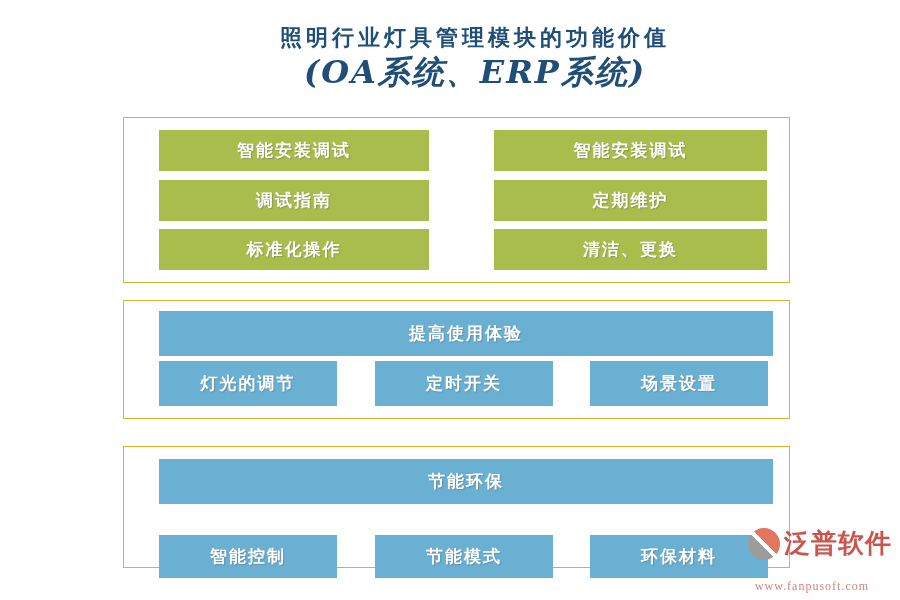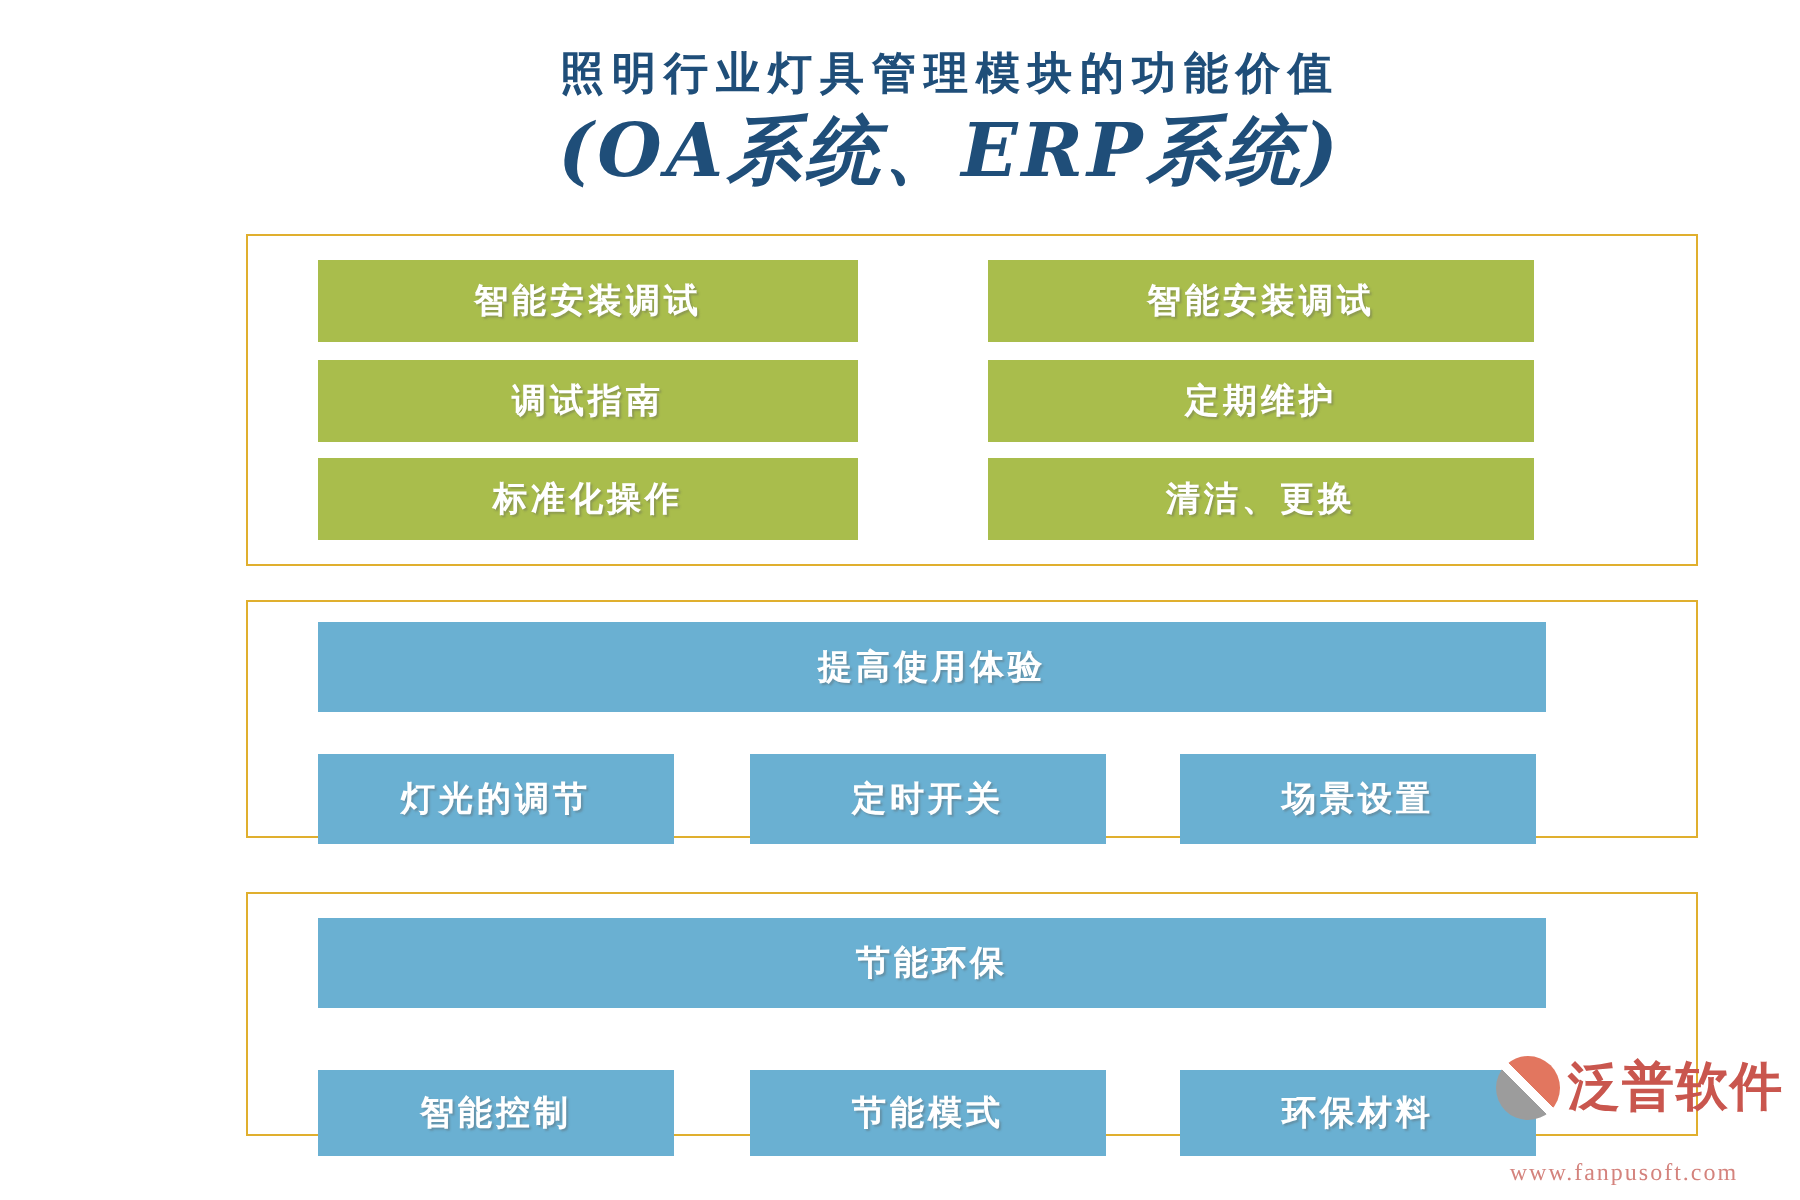--- a/index.html
+++ b/index.html
@@ -7,24 +7,24 @@
     width:900px;height:600px;position:relative;background:#ffffff;
     font-family:"Liberation Sans","DejaVu Sans",sans-serif;overflow:hidden;
   }
   
   .title{
     position:absolute;left:50px;right:0;top:24px;text-align:center;
     color:#1F4E79;font-family:"DejaVu Serif","Liberation Serif",serif;
     line-height:1.25;
   }
   .title .l1{font-size:22px;font-weight:600;letter-spacing:4px;}
-  .title .l2{font-size:37px;font-weight:600;font-style:italic;letter-spacing:2px;}
+  .title .l2{font-size:32px;font-weight:600;font-style:italic;letter-spacing:2px;}
   
   .panel{
-    position:absolute;left:123px;width:726px;
+    position:absolute;left:123px;width:667px;
     border:1.5px solid #E0AF2E;background:#ffffff;box-sizing:border-box;
   }
   #panel1{top:117px;height:166px;}
   #panel2{top:300px;height:119px;}
   #panel3{top:446px;height:122px;}
   .vbox{
     position:absolute;display:flex;align-items:center;justify-content:center;
     color:#ffffff;font-weight:bold;font-size:17px;letter-spacing:2px;
     text-shadow:1px 1px 1px rgba(90,90,90,.35);
   }
@@ -32,21 +32,21 @@
   .blue{background:#6AB0D2;}
   
   .p1-left{left:35px;width:270px;height:41px;}
   .p1-right{left:370px;width:273px;height:41px;}
   .row0{top:12px;} .row1{top:62px;} .row2{top:111px;}
   
   .banner{left:35px;width:614px;height:45px;}
   #panel2 .banner{top:10px;}
   #panel3 .banner{top:12px;}
   .cell{width:178px;height:45px;}
-  #panel2 .cell{top:76px;}
+  #panel2 .cell{top:60px;}
   #panel3 .cell{top:88px;height:43px;}
   .c0{left:35px;} .c1{left:251px;text-align:center;} .c2{left:466px;}
   
   .footer{
     position:absolute;right:8px;bottom:6px;width:160px;text-align:center;
   }
   .brandline{display:flex;align-items:center;justify-content:flex-end;gap:4px;}
   .logo-icon{
     width:32px;height:32px;border-radius:50%;flex:0 0 auto;
     background:linear-gradient(225deg,#E2765F 0%,#E2765F 46%,#ffffff 46%,#ffffff 56%,#9C9C9C 56%,#9C9C9C 100%);

